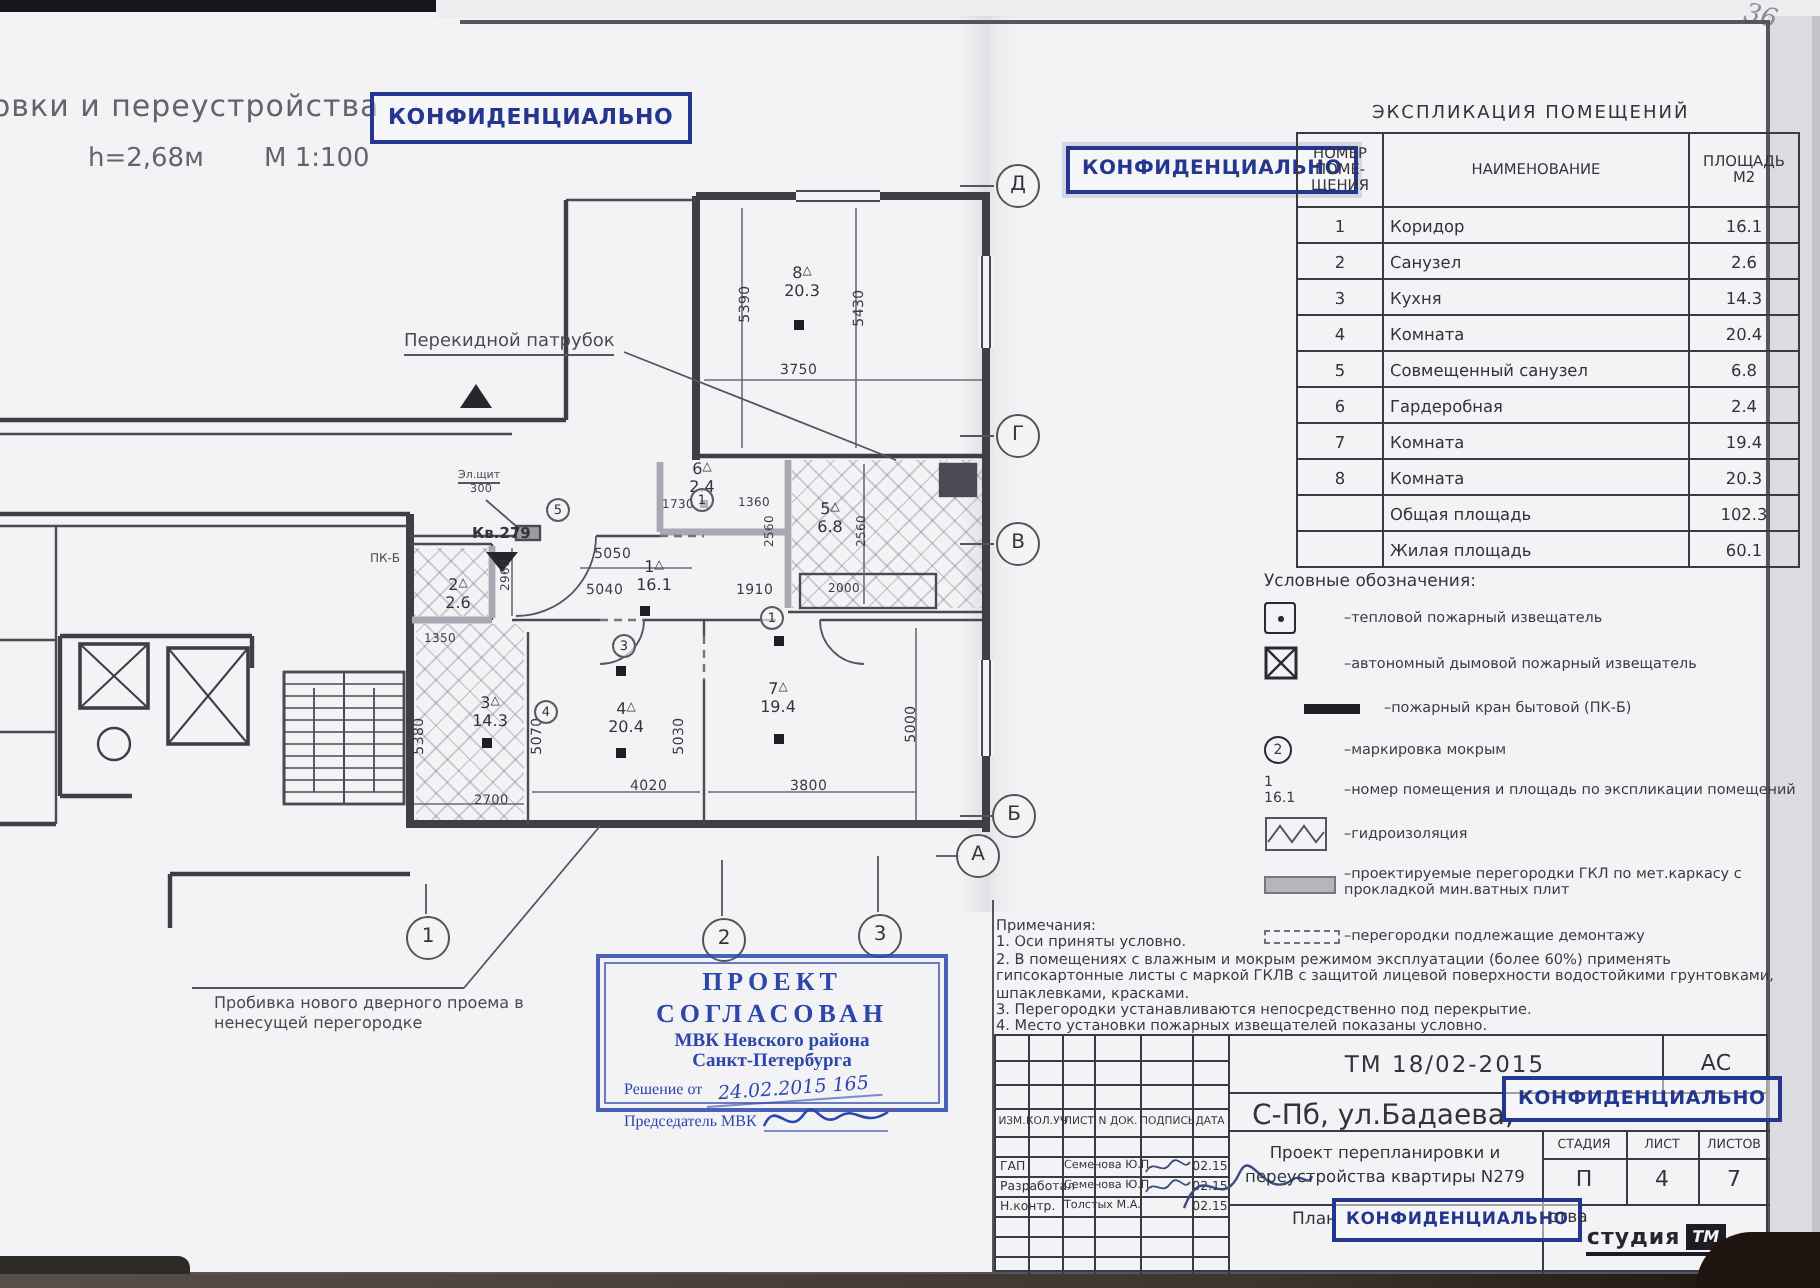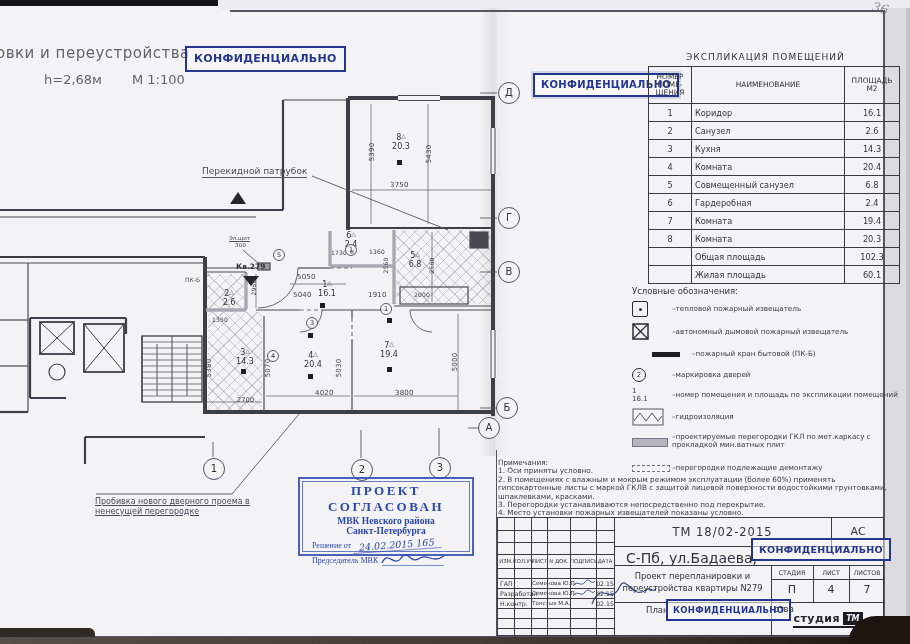--- a/index.html
+++ b/index.html
@@ -196,21 +196,21 @@
       <line x1="398" y1="95.5" x2="440" y2="95.5" stroke="#4a4a52" stroke-width="1"></line>
       <line x1="398" y1="100.5" x2="440" y2="100.5" stroke="#4a4a52" stroke-width="1"></line>
     </g>
   </svg>
 
   <div class="t" style="left:202px;top:166px;font-size:9px;border-bottom:1px solid #55555f;padding-bottom:1px;">Перекидной патрубок</div>
   <div class="t" style="left:236px;top:262px;font-size:7.5px;font-weight:600;color:#33333b;">Кв.279</div>
   <div class="t" style="left:229px;top:235px;font-size:5.5px;border-bottom:.8px solid #55555f;">Эл.щит</div>
   <div class="t dim" style="left:235px;top:242px;font-size:5.5px;">300</div>
   <div class="t" style="left:185px;top:276px;font-size:6px;">ПК-Б</div>
-  <div class="t" style="left:95px;top:497px;width:158px;font-size:8px;line-height:9.5px;white-space:normal;text-decoration:underline;">Пробивка нового дверного проема в ненесущей перегородке</div>
+  <div class="t" style="left:107px;top:497px;width:158px;font-size:8px;line-height:9.5px;white-space:normal;">Пробивка нового дверного проема в ненесущей перегородке</div>
 
   <div class="room" style="left:384px;top:131px;"><span>8</span><span class="wt">△</span><br><span>20.3</span></div>
   <div class="room" style="left:334px;top:229px;"><span>6</span><span class="wt">△</span><br><span>2.4</span></div>
   <div class="room" style="left:398px;top:249px;"><span>5</span><span class="wt">△</span><br><span>6.8</span></div>
   <div class="room" style="left:310px;top:278px;"><span>1</span><span class="wt">△</span><br><span>16.1</span></div>
   <div class="room" style="left:212px;top:287px;"><span>2</span><span class="wt">△</span><br><span>2.6</span></div>
   <div class="room" style="left:228px;top:346px;"><span>3</span><span class="wt">△</span><br><span>14.3</span></div>
   <div class="room" style="left:296px;top:349px;"><span>4</span><span class="wt">△</span><br><span>20.4</span></div>
   <div class="room" style="left:372px;top:339px;"><span>7</span><span class="wt">△</span><br><span>19.4</span></div>
 
@@ -348,21 +348,21 @@
   <div class="leg" style="top:349px;margin-left:20px;">
     <span class="sym">
         <span style="width:28px;height:5px;background:#1d1d22;margin-top:2px;"></span>
       </span>
     <span class="ltx">–пожарный кран бытовой (ПК-Б)</span>
   </div>
   <div class="leg" style="top:368px;">
     <span class="sym">
         <span style="width:12px;height:12px;border:1px solid #2a2a32;border-radius:50%;font-size:7px;line-height:12px;text-align:center;">2</span>
       </span>
-    <span class="ltx">–маркировка дверей</span>
+    <span class="ltx">–маркировка мокрым</span>
   </div>
   <div class="leg" style="top:387px;">
     <span class="sym">
         <span style="font-size:7px;line-height:8px;text-align:left;"><span>1</span><br><span>16.1</span></span>
       </span>
     <span class="ltx">–номер помещения и площадь по экспликации помещений</span>
   </div>
   <div class="leg" style="top:408px;">
     <span class="sym">
         <svg width="32" height="18">

